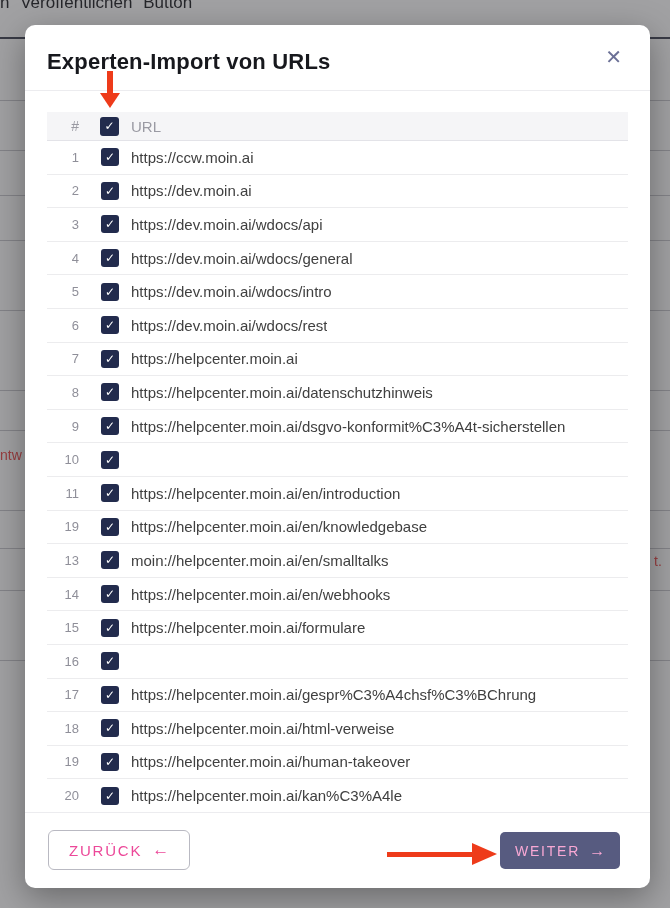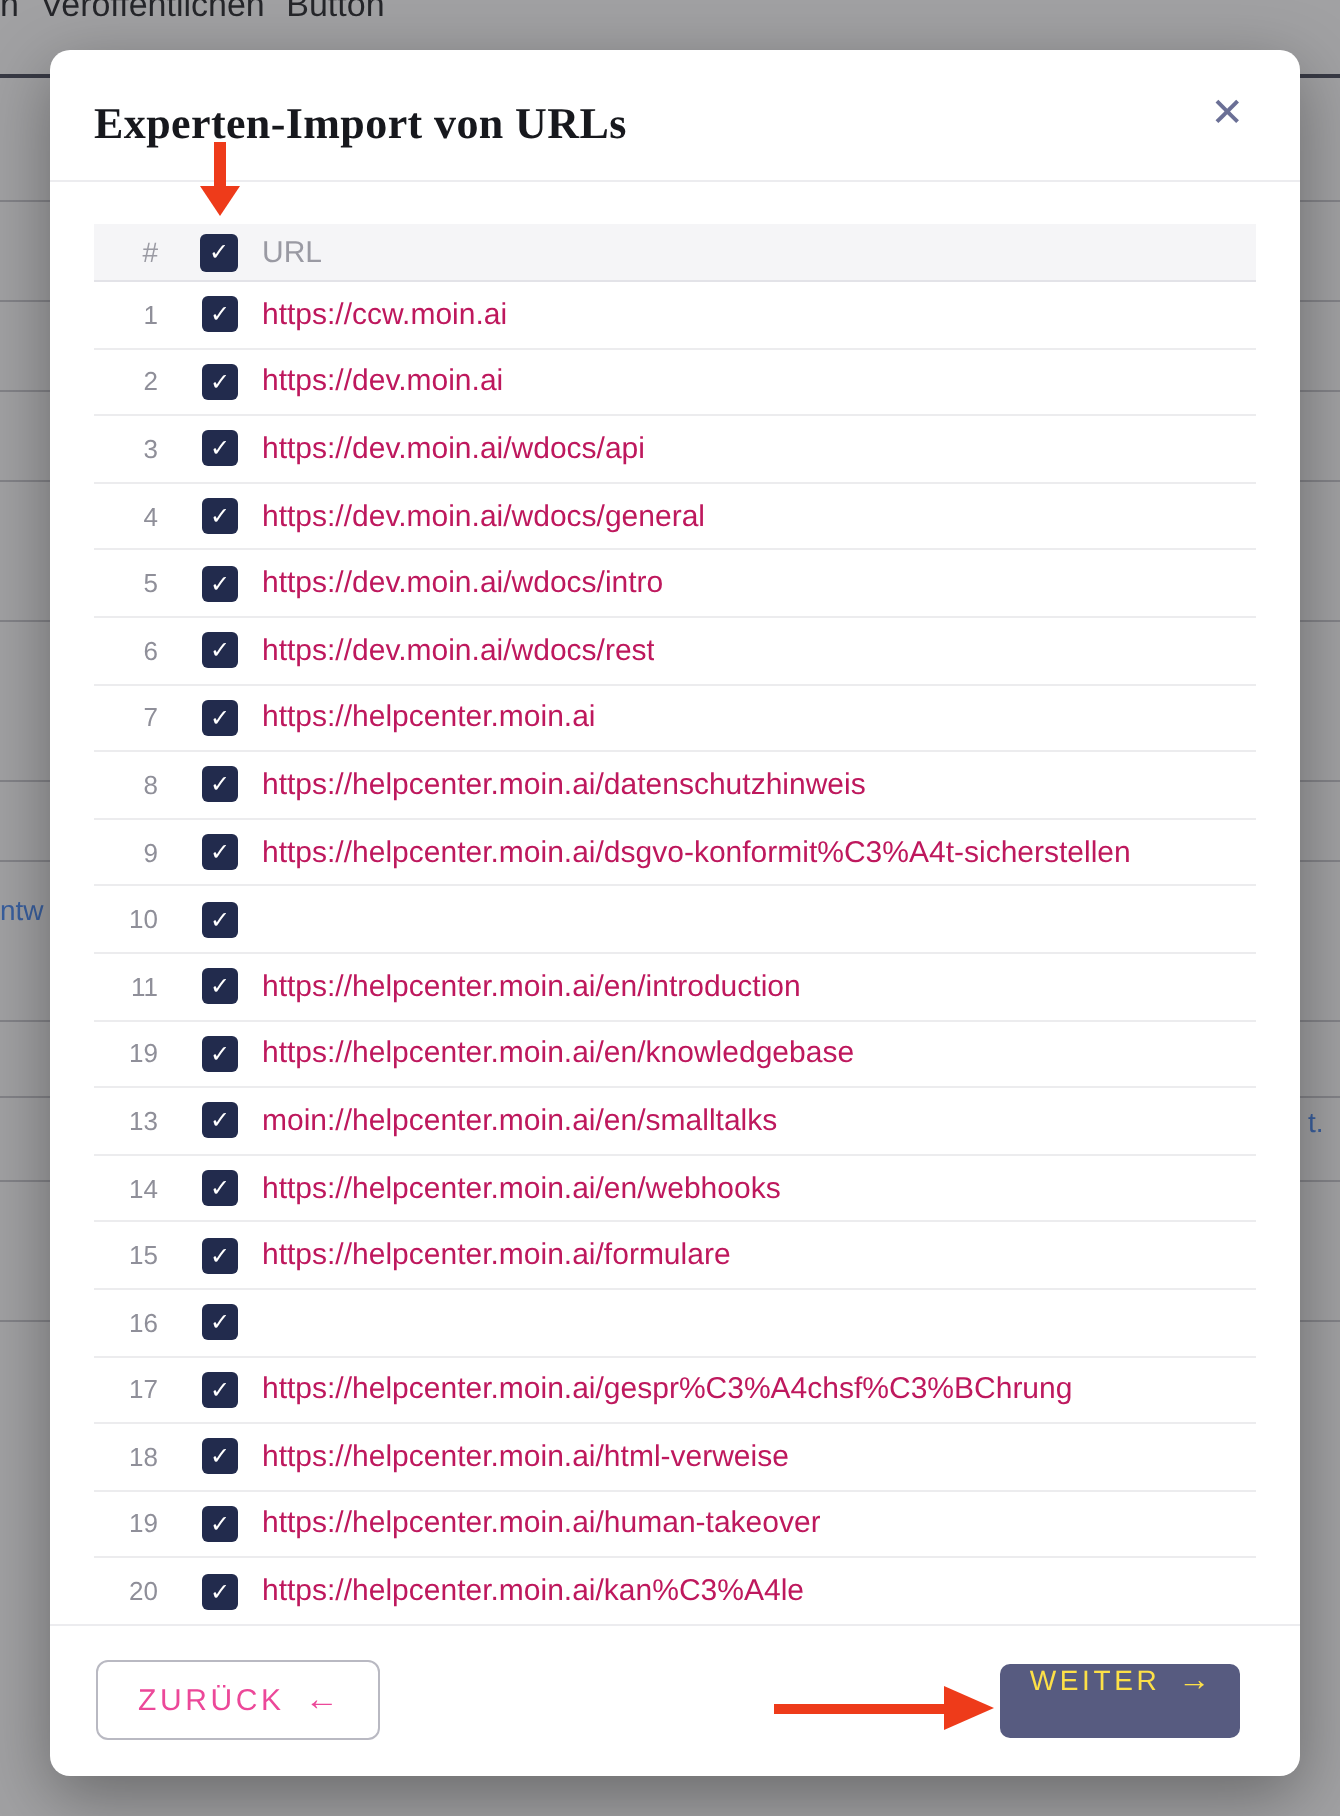--- a/index.html
+++ b/index.html
@@ -6,68 +6,68 @@
   body{
     width:670px;height:908px;position:relative;overflow:hidden;
     font-family:"Liberation Sans","DejaVu Sans",sans-serif;
     background:#ffffff;
   }
   
   .bg-layer{position:absolute;inset:0;background:#fff;}
   .bg-top-text{position:absolute;left:0;top:-7px;font-size:17px;color:#16171c;white-space:nowrap;}
   .bg-line{position:absolute;left:0;right:0;height:1px;background:#c6c6cc;}
   .bg-line.dark{background:#3a3d4e;height:2px;}
-  .bg-frag{position:absolute;font-size:14px;color:#3b82f6;}
+  .bg-frag{position:absolute;font-size:14px;color:#ef4444;}
   .overlay{position:absolute;inset:0;background:rgba(56,56,60,0.47);}
 
   
   .modal{
     position:absolute;left:25px;top:25px;width:625px;height:863px;
     background:#fff;border-radius:10px;box-shadow:0 10px 34px rgba(0,0,0,.35);
   }
   .modal-title{
     position:absolute;left:22px;top:24px;font-size:22px;font-weight:700;
-    color:#17181d;letter-spacing:.2px;font-family:Liberation Serif, serif;
+    color:#17181d;letter-spacing:.2px;
   }
   .close-btn{
     position:absolute;right:28px;top:22px;font-size:20px;color:#6b7096;
     cursor:pointer;line-height:1;
   }
   .header-divider{position:absolute;top:65px;left:0;right:0;height:1px;background:#ececef;}
 
   
   .url-table{position:absolute;left:22px;right:22px;top:87px;}
   .t-row{display:flex;align-items:center;height:32.6px;border-bottom:1px solid #ececee;}
   .t-head{height:28px;background:#f5f5f7;border-bottom:1px solid #e3e3e8;}
   .col-num{width:32px;text-align:right;font-size:13px;color:#8f8f99;flex:0 0 auto;}
   .t-head .col-num{font-size:14px;color:#9a9aa3;}
   .checkbox{
     flex:0 0 auto;width:18px;height:18px;margin-left:22px;border-radius:3px;
     background:#222b4d;display:flex;align-items:center;justify-content:center;
     cursor:pointer;
   }
   .t-head .checkbox{width:19px;height:19px;margin-left:21px;}
   .checkbox span{color:#fff;font-size:12px;font-weight:700;line-height:1;}
-  .col-url{margin-left:12px;font-size:15px;color:#be185d;white-space:nowrap;overflow:hidden;}
+  .col-url{margin-left:12px;font-size:15px;color:#404040;white-space:nowrap;overflow:hidden;}
   .t-head .col-url{color:#9a9aa3;font-size:15px;text-align:center;}
 
   
   .footer-divider{position:absolute;top:787px;left:0;right:0;height:1px;background:#ececef;}
   .btn-back{
     position:absolute;left:23px;top:805px;height:40px;padding:0 20px;
     background:#fff;border:1px solid #b9b9c2;border-radius:6px;
     display:flex;align-items:center;font-size:15px;color:#ec4899;
     letter-spacing:1.8px;cursor:pointer;box-sizing:border-box;
   }
   .btn-back .arr{margin-left:10px;letter-spacing:0;font-size:17px;}
   .btn-next{
     position:absolute;left:475px;top:807px;width:120px;height:37px;
     background:#575b80;border:none;border-radius:5px;
-    display:flex;justify-content:center;
-    font-size:14px;color:#fde047;letter-spacing:1.8px;cursor:pointer;
+    display:flex;align-items:center;justify-content:center;
+    font-size:14px;color:#f9a8d4;letter-spacing:1.8px;cursor:pointer;
   }
   .btn-next .arr{margin-left:9px;letter-spacing:0;font-size:16px;}
 
   
   .arrow-down{position:absolute;left:0;top:0;z-index:5;}
   .arrow-down .shaft{position:absolute;left:107px;top:71px;width:6px;height:23px;background:#ee3b1a;}
   .arrow-down .head{
     position:absolute;left:100px;top:93px;width:0;height:0;
     border-left:10px solid transparent;border-right:10px solid transparent;
     border-top:15px solid #ee3b1a;

